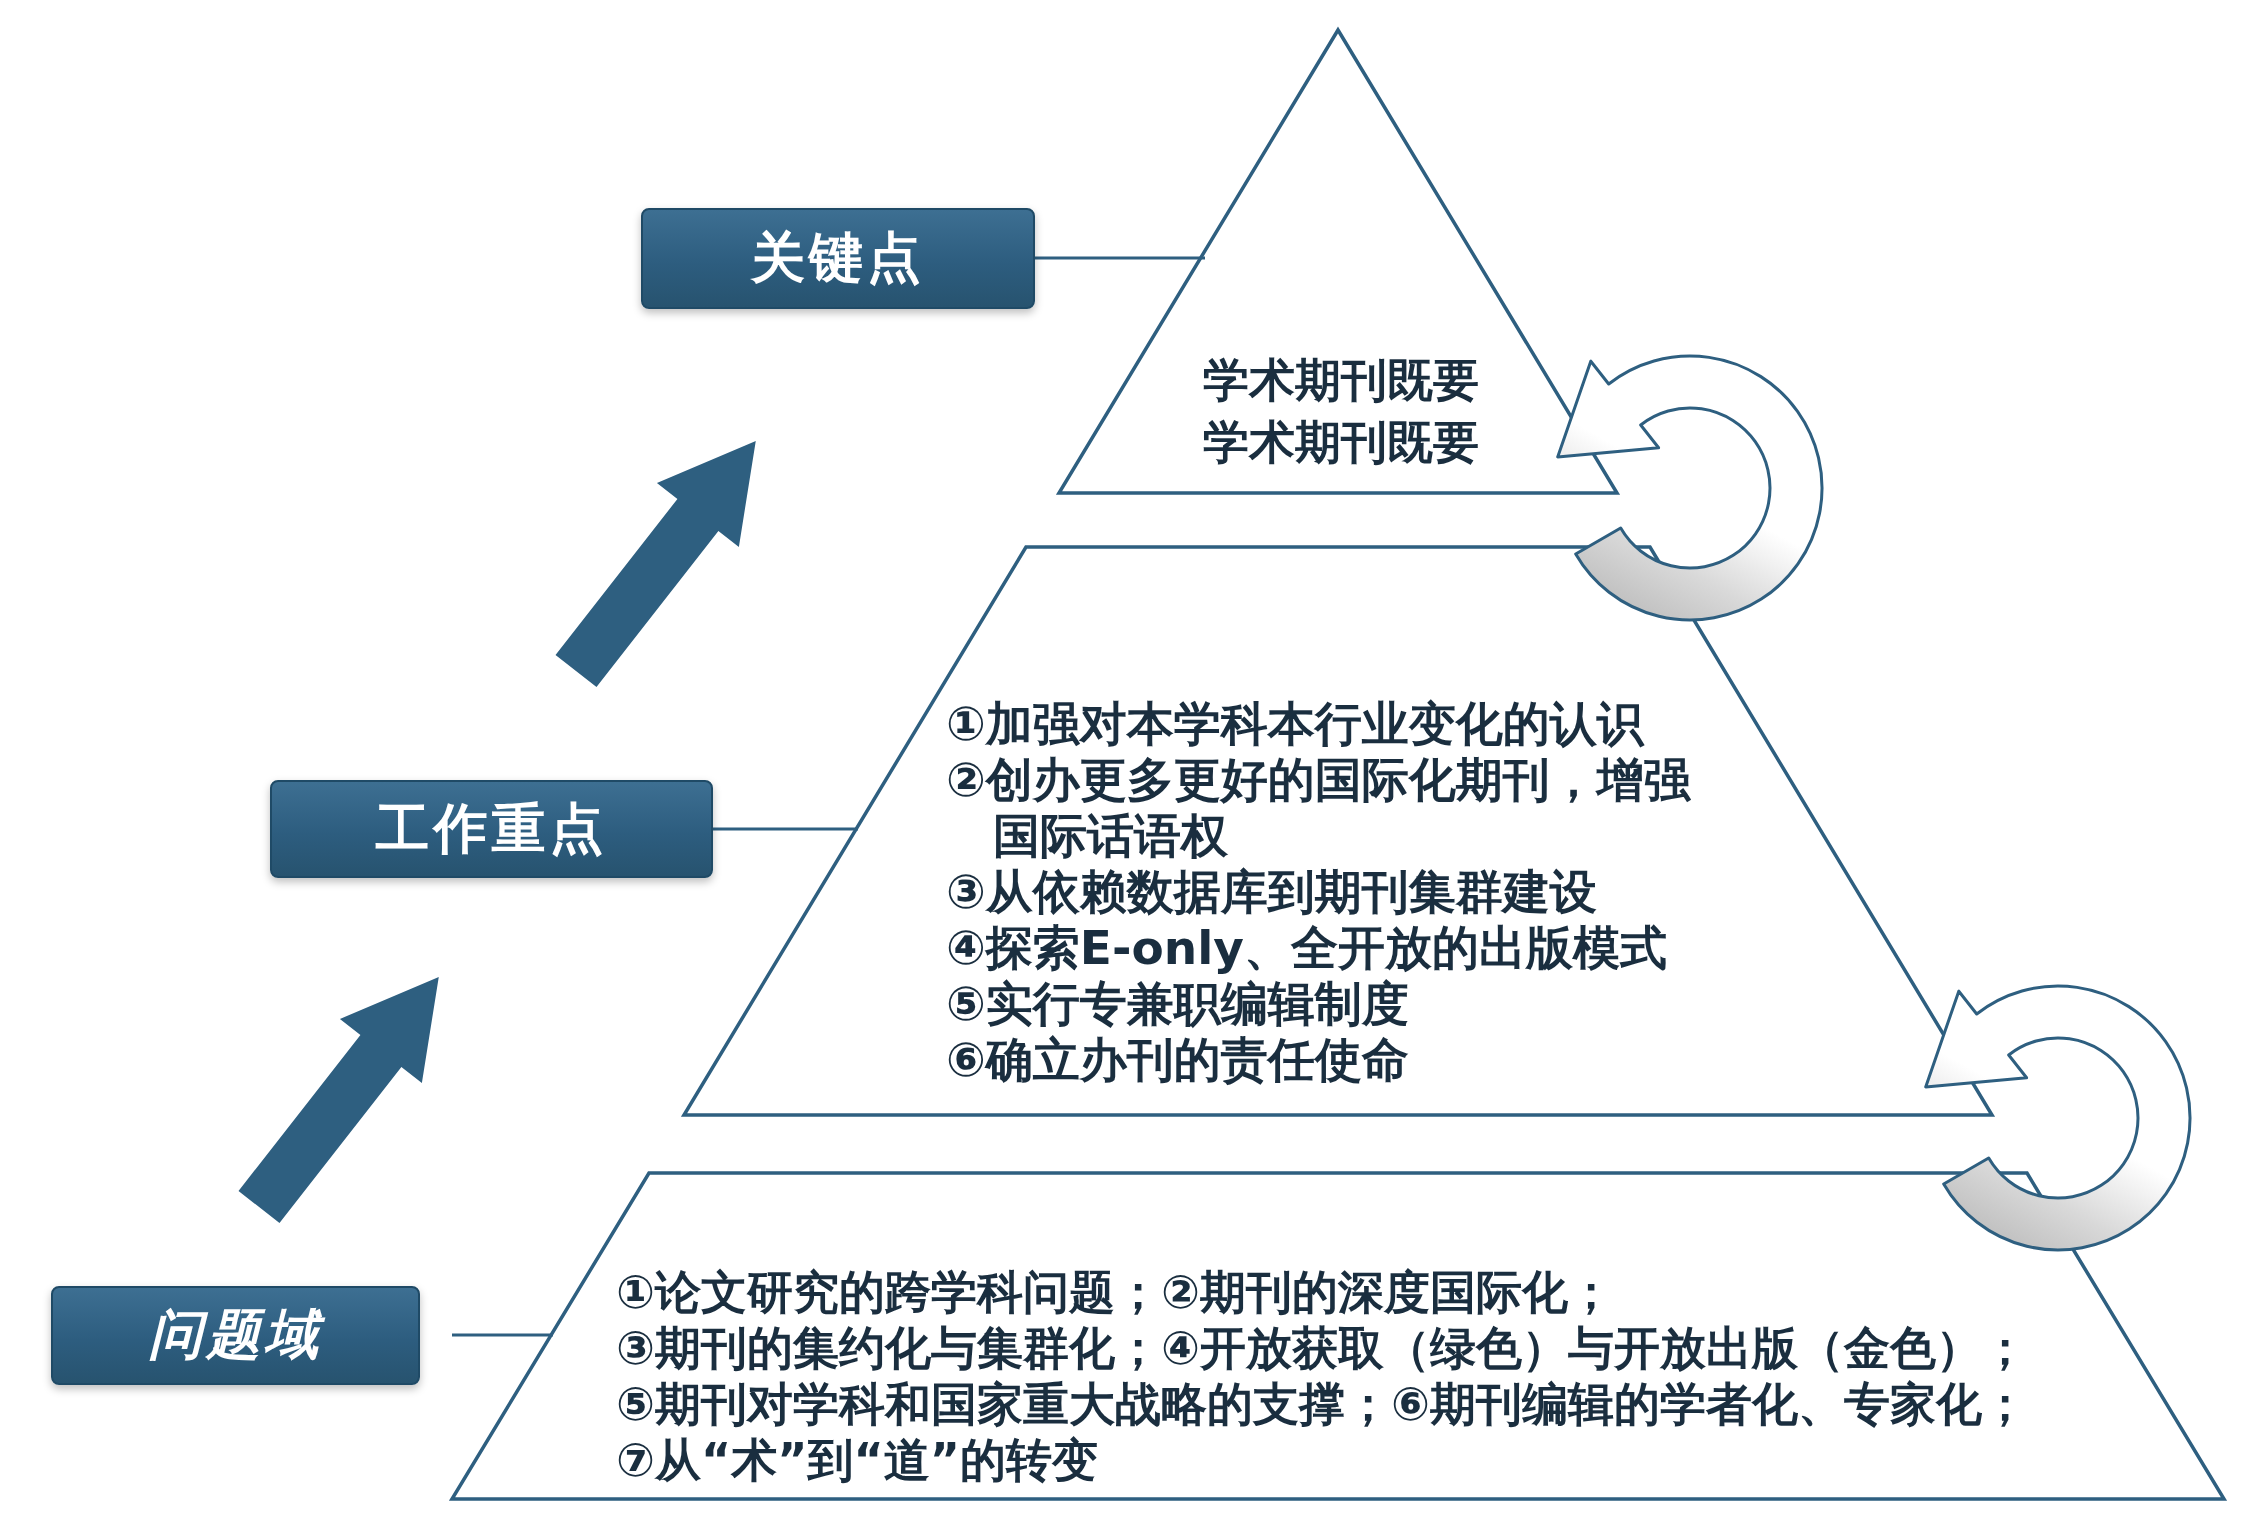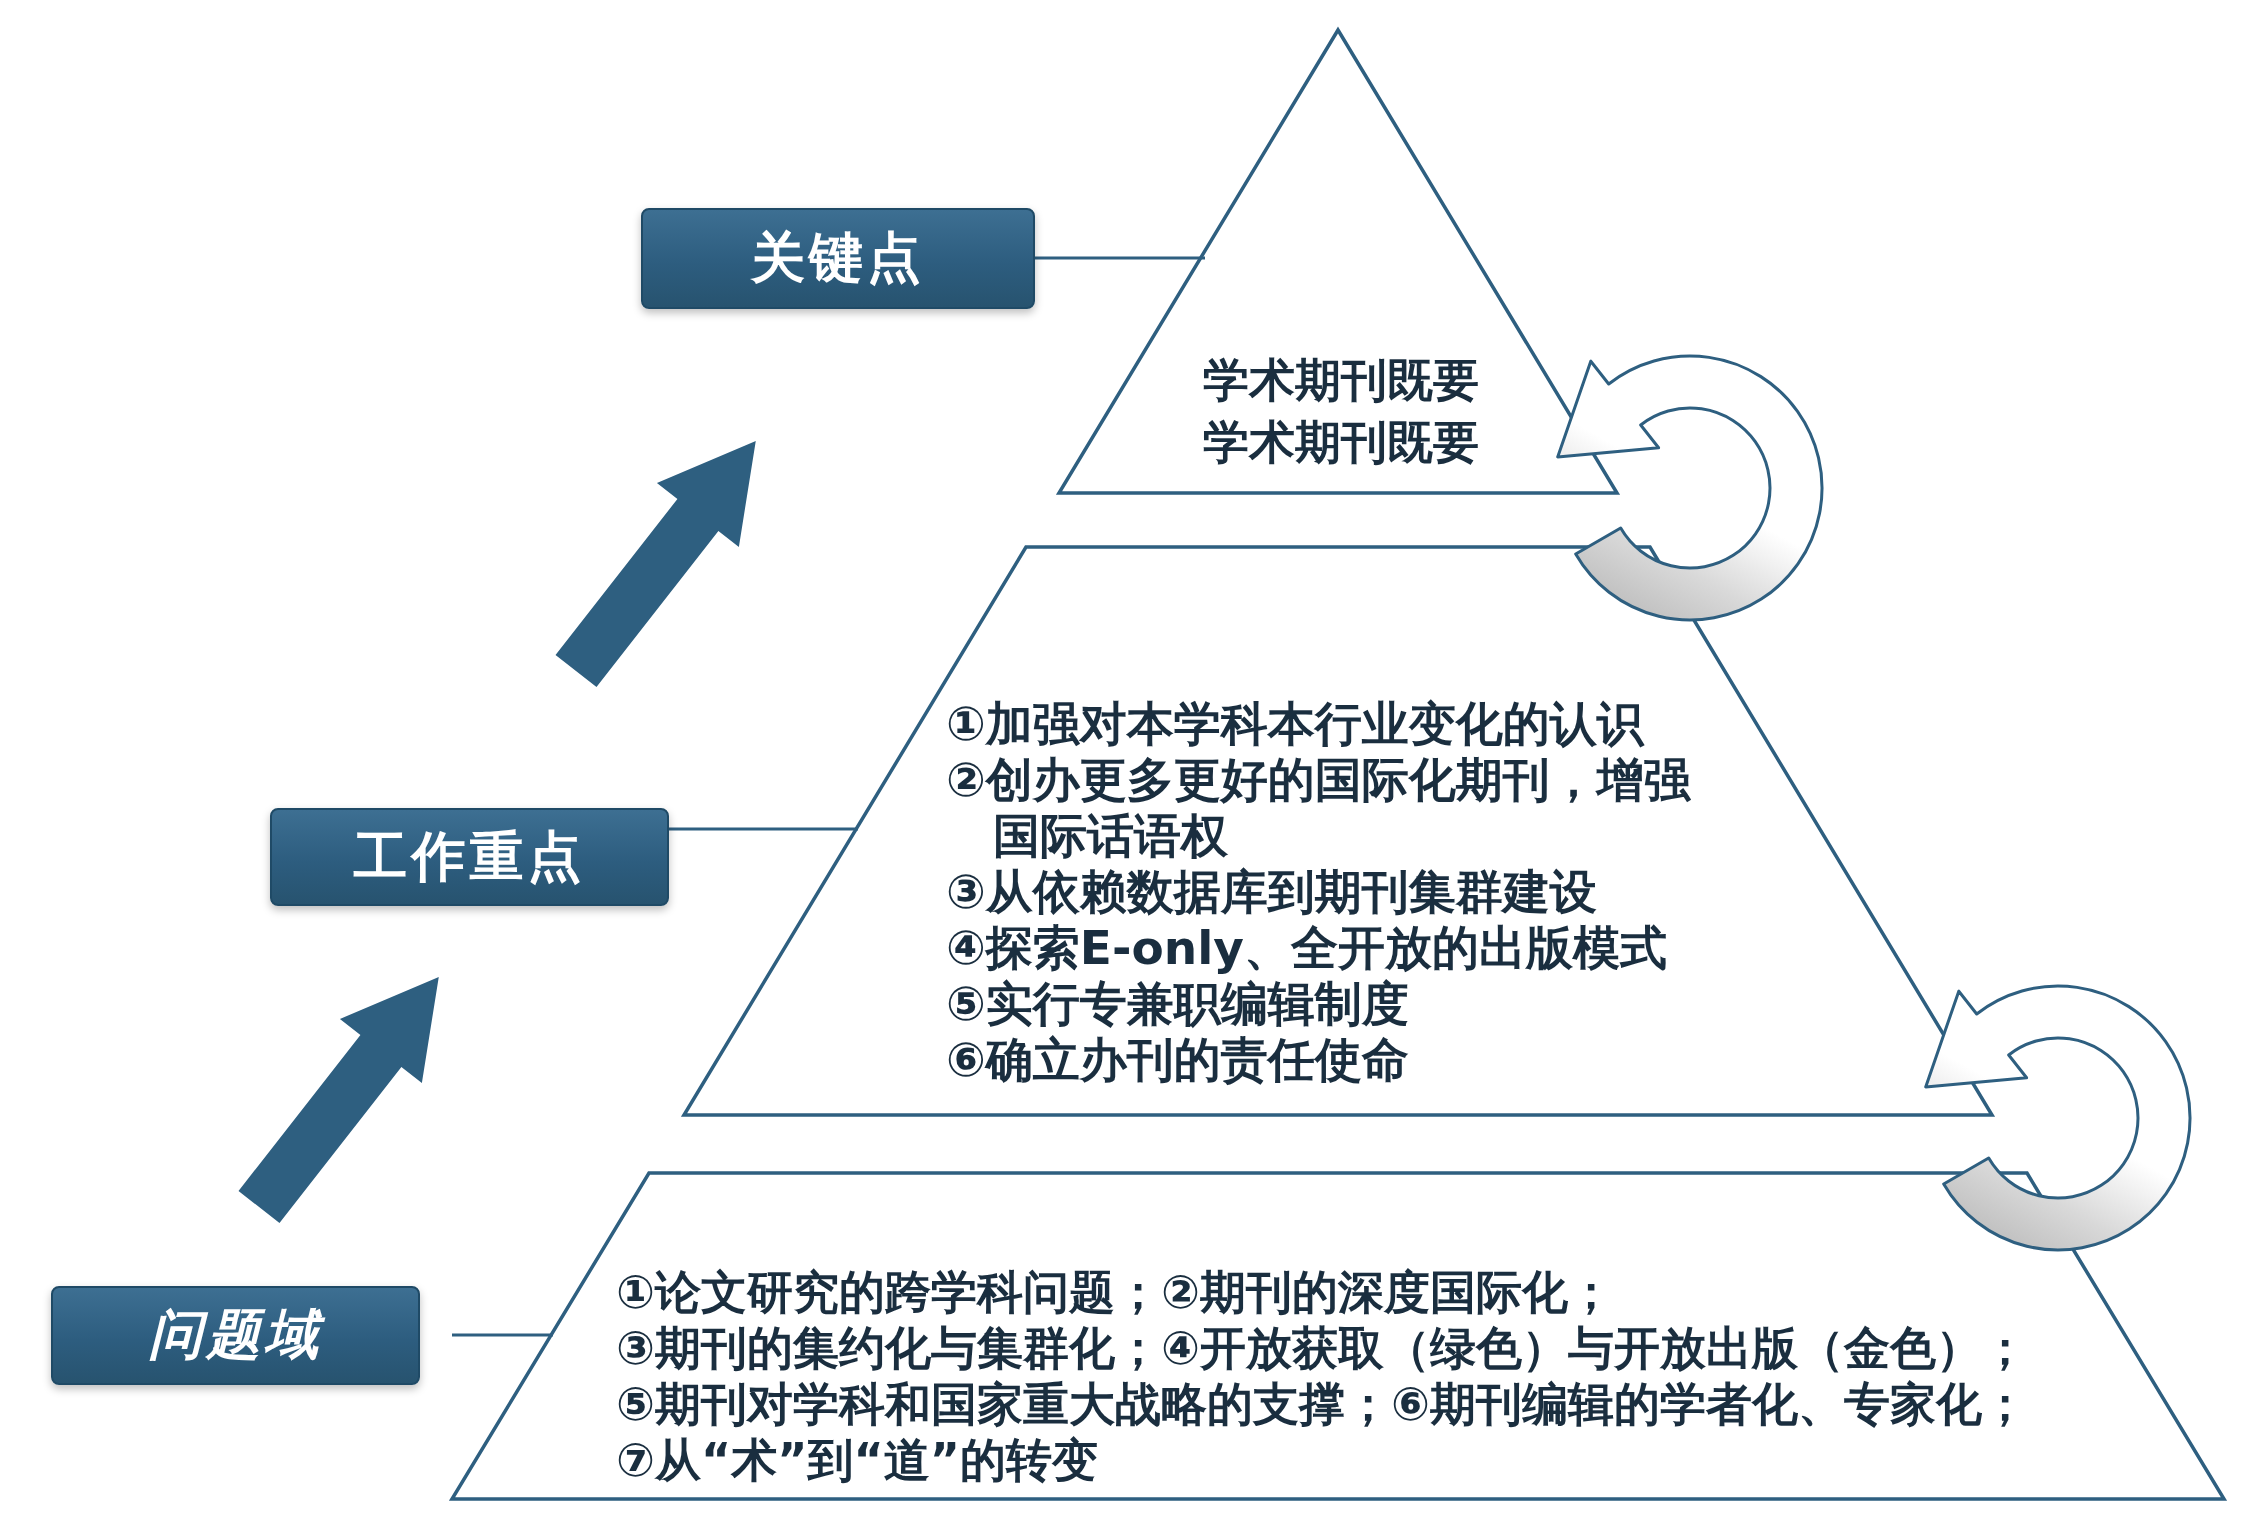--- a/index.html
+++ b/index.html
@@ -9,21 +9,21 @@
   .layer  { position:absolute; left:0; top:0; }
 
   .side-label{
     position:absolute; display:flex; align-items:center; justify-content:center;
     color:#ffffff; font-size:54px; letter-spacing:4px; font-weight:bold;
     background:linear-gradient(180deg,#3d6f92 0%, #2d5d7f 55%, #27536f 100%);
     border:2px solid #1f4a66; border-radius:8px;
     box-shadow:0 4px 8px rgba(0,0,0,0.25);
   }
   #label-key-point      { left:641px;  top:208px;  width:394px; height:101px; }
-  #label-work-focus     { left:270px;  top:808px;  width:399px; height:98px;  }
+  #label-work-focus     { left:270px;  top:780px;  width:443px; height:98px;  }
   #label-problem-domain { left:51px;   top:1286px; width:369px; height:99px;font-style:italic;  }
 
   .tier-text { position:absolute; color:#1a2e3f;margin-top:24px; }
   .tier1-text{ left:1121px; top:325px;  width:440px; text-align:center; font-size:46px; line-height:62px; font-weight:bold; }
   .tier2-text{ left:946px;  top:672px;  font-size:47px; line-height:56px; font-weight:bold; }
   .tier3-text{ left:616px;  top:1240px; font-size:46px; line-height:56px; font-weight:bold; }
   .t-line { white-space:pre; }
 </style>
 </head>
 <body>

